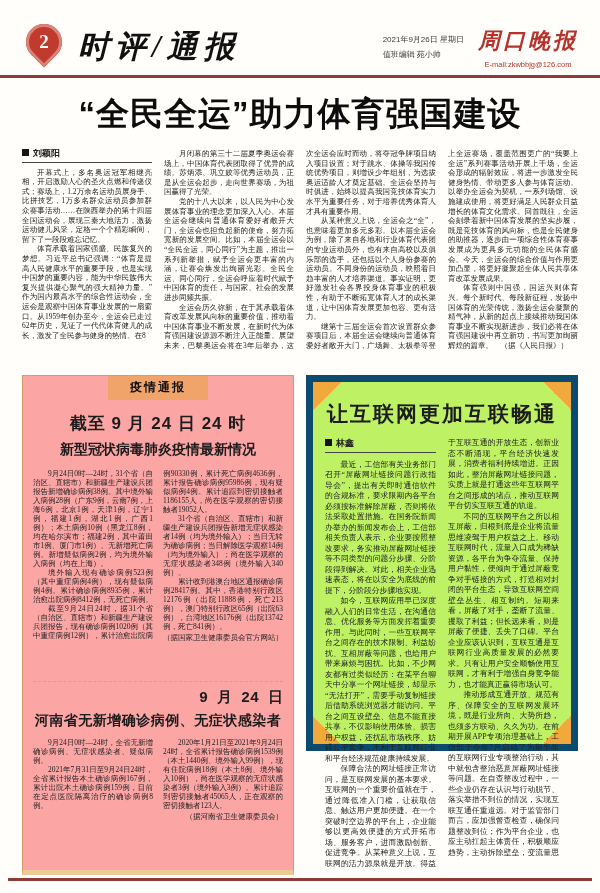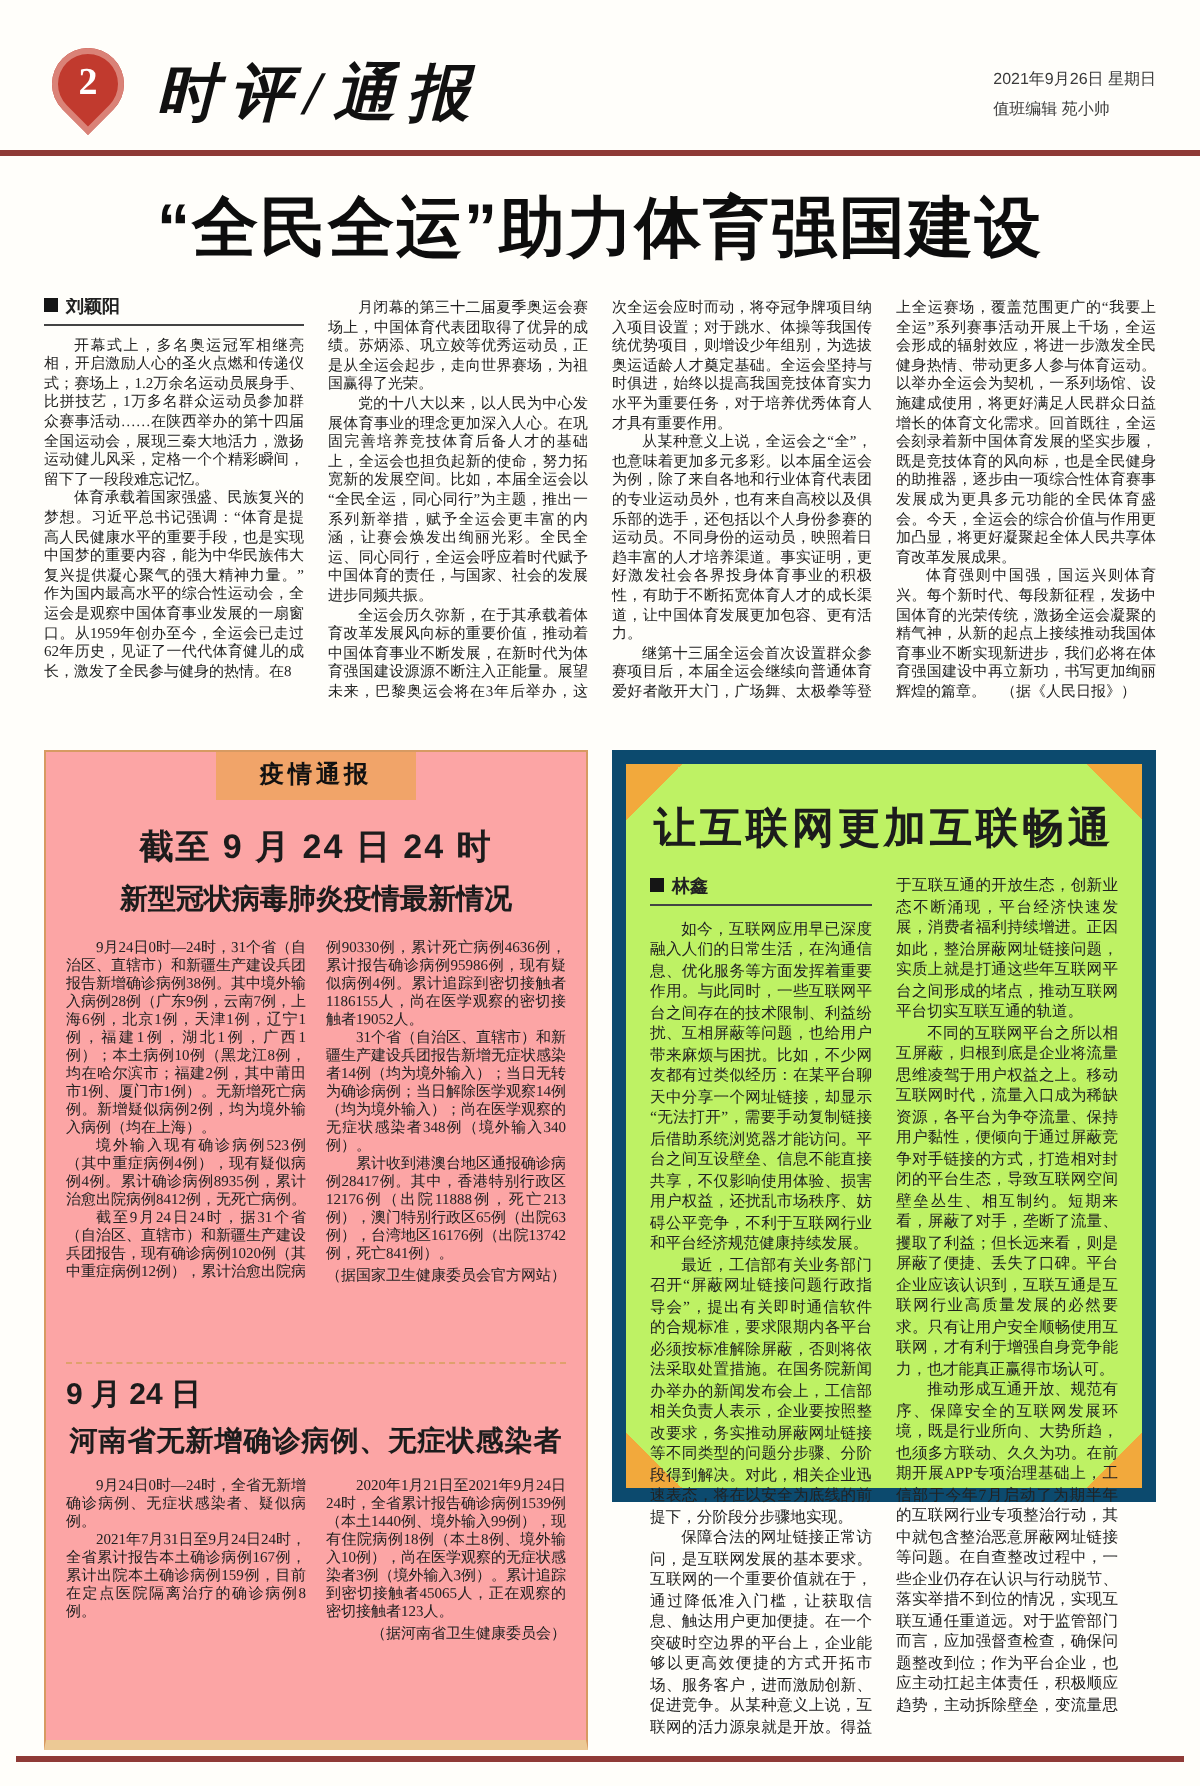--- a/index.html
+++ b/index.html
@@ -46,21 +46,21 @@
          font-family:"Liberation Sans", sans-serif; font-size:12px; font-weight:bold;
          letter-spacing:2px; padding:3px 22px 4px; }
   .ep-t1 { text-align:center; font-family:"Liberation Sans", sans-serif; font-size:17px;
            font-weight:bold; letter-spacing:1px; margin-top:12px; }
   .ep-t2 { text-align:center; font-family:"Liberation Sans", sans-serif; font-size:14px;
            font-weight:bold; margin:6px 0 10px; }
   .cols2 { column-count:2; column-gap:10px; overflow:hidden; font-size:7.5px; line-height:9px; }
   .ep-cols { height:204px; }
   .attr { text-align:right; text-indent:0 !important; margin-top:2px; }
   .dashed { border-top:1.5px dashed #e0a06d; margin:8px 0 6px; }
-  .hn-t1 { text-align:left; font-family:Liberation Sans, sans-serif; font-size:15px;
+  .hn-t1 { text-align:right; font-family:Liberation Mono, monospace; font-size:15px;
            font-weight:bold; margin-top:6px; }
   .hn-t2 { text-align:center; font-family:"Liberation Sans", sans-serif; font-size:14px;
            font-weight:bold; margin:5px 0 8px; letter-spacing:0.5px; }
   .hn-cols { height:118px; }
 
   .internet { flex:1; height:376px; background:#bef264; border:7px solid #0c4a6e; padding:0 12px; }
   .corner { position:absolute; width:28px; height:28px; z-index:1; }
   .corner.tl { top:0; left:0;  background:linear-gradient(135deg, #f2a93c 50%, transparent 50%); }
   .corner.tr { top:0; right:0; background:linear-gradient(225deg, #f2a93c 50%, transparent 50%); }
   .corner.bl { bottom:0; left:0;  background:linear-gradient(45deg,  #f2a93c 50%, transparent 50%); }
@@ -80,35 +80,39 @@
   <header class="masthead">
     <div class="pin">
       <span>2</span>
     </div>
     <div class="section-title">时评/通报</div>
     <div class="head-right">
       <div class="head-meta">
         <div>2021年9月26日 星期日</div>
         <div>值班编辑 苑小帅</div>
       </div>
+      <div class="brand">
+        <div class="logo">周口晚报</div>
+        <div class="email">E-mail:zkwbbjg@126.com</div>
+      </div>
     </div>
     <div class="head-rule"></div>
   </header>
 
   <section class="main-article">
     <h1>“全民全运”助力体育强国建设</h1>
     <div class="cols cols4">
       <div class="byline">
         <span class="sq"></span><span>刘颖阳</span>
       </div>
       <div>
           <p>开幕式上，多名奥运冠军相继亮相，开启激励人心的圣火点燃和传递仪式；赛场上，1.2万余名运动员展身手、比拼技艺，1万多名群众运动员参加群众赛事活动……在陕西举办的第十四届全国运动会，展现三秦大地活力，激扬运动健儿风采，定格一个个精彩瞬间，留下了一段段难忘记忆。</p>
           <p>体育承载着国家强盛、民族复兴的梦想。习近平总书记强调：“体育是提高人民健康水平的重要手段，也是实现中国梦的重要内容，能为中华民族伟大复兴提供凝心聚气的强大精神力量。”作为国内最高水平的综合性运动会，全运会是观察中国体育事业发展的一扇窗口。从1959年创办至今，全运会已走过62年历史，见证了一代代体育健儿的成长，激发了全民参与健身的热情。在8</p>
           <p>月闭幕的第三十二届夏季奥运会赛场上，中国体育代表团取得了优异的成绩。苏炳添、巩立姣等优秀运动员，正是从全运会起步，走向世界赛场，为祖国赢得了光荣。</p>
-          <p>党的十八大以来，以人民为中心发展体育事业的理念更加深入人心。在巩固完善培养竞技体育后备人才的基础上，全运会也担负起新的使命，努力拓宽新的发展空间。比如，本届全运会以“全民全运，同心同行”为主题，推出一系列新举措，赋予全运会更丰富的内涵，让赛会焕发出绚丽光彩。全民全运、同心同行，全运会呼应着时代赋予中国体育的责任，与国家、社会的发展进步同频共振。</p>
+          <p>党的十八大以来，以人民为中心发展体育事业的理念更加深入人心。本届全运会继续向普通体育爱好者敞开大门，全运会也担负起新的使命，努力拓宽新的发展空间。比如，本届全运会以“全民全运，同心同行”为主题，推出一系列新举措，赋予全运会更丰富的内涵，让赛会焕发出绚丽光彩。全民全运、同心同行，全运会呼应着时代赋予中国体育的责任，与国家、社会的发展进步同频共振。</p>
           <p>全运会历久弥新，在于其承载着体育改革发展风向标的重要价值，推动着中国体育事业不断发展，在新时代为体育强国建设源源不断注入正能量。展望未来，巴黎奥运会将在3年后举办，这次全运会应时而动，将夺冠争牌项目纳入项目设置；对于跳水、体操等我国传统优势项目，则增设少年组别，为选拔奥运适龄人才奠定基础。全运会坚持与时俱进，始终以提高我国竞技体育实力水平为重要任务，对于培养优秀体育人才具有重要作用。</p>
           <p>从某种意义上说，全运会之“全”，也意味着更加多元多彩。以本届全运会为例，除了来自各地和行业体育代表团的专业运动员外，也有来自高校以及俱乐部的选手，还包括以个人身份参赛的运动员。不同身份的运动员，映照着日趋丰富的人才培养渠道。事实证明，更好激发社会各界投身体育事业的积极性，有助于不断拓宽体育人才的成长渠道，让中国体育发展更加包容、更有活力。</p>
           <p>继第十三届全运会首次设置群众参赛项目后，本届全运会继续向普通体育爱好者敞开大门，广场舞、太极拳等登上全运赛场，覆盖范围更广的“我要上全运”系列赛事活动开展上千场，全运会形成的辐射效应，将进一步激发全民健身热情、带动更多人参与体育运动。以举办全运会为契机，一系列场馆、设施建成使用，将更好满足人民群众日益增长的体育文化需求。回首既往，全运会刻录着新中国体育发展的坚实步履，既是竞技体育的风向标，也是全民健身的助推器，逐步由一项综合性体育赛事发展成为更具多元功能的全民体育盛会。今天，全运会的综合价值与作用更加凸显，将更好凝聚起全体人民共享体育改革发展成果。</p>
           <p>体育强则中国强，国运兴则体育兴。每个新时代、每段新征程，发扬中国体育的光荣传统，激扬全运会凝聚的精气神，从新的起点上接续推动我国体育事业不断实现新进步，我们必将在体育强国建设中再立新功，书写更加绚丽辉煌的篇章。　（据《人民日报》）</p>
         </div>
     </div>
   </section>
 
   <section class="boxes">
 
@@ -143,22 +147,22 @@
       <div class="corner tl"></div>
       <div class="corner tr"></div>
       <div class="corner bl"></div>
       <div class="corner br"></div>
       <h2 class="net-title">让互联网更加互联畅通</h2>
       <div class="cols cols2 net-cols">
         <div class="byline net-byline">
           <span class="sq"></span><span>林鑫</span>
         </div>
         <div>
+            <p>最近，工信部有关业务部门召开“屏蔽网址链接问题行政指导会”，提出有关即时通信软件的合规标准，要求限期内各平台必须按标准解除屏蔽，否则将依法采取处置措施。在国务院新闻办举办的新闻发布会上，工信部相关负责人表示，企业要按照整改要求，务实推动屏蔽网址链接等不同类型的问题分步骤、分阶段得到解决。对此，相关企业迅速表态，将在以安全为底线的前提下，分阶段分步骤地实现。</p>
             <p>如今，互联网应用早已深度融入人们的日常生活，在沟通信息、优化服务等方面发挥着重要作用。与此同时，一些互联网平台之间存在的技术限制、利益纷扰、互相屏蔽等问题，也给用户带来麻烦与困扰。比如，不少网友都有过类似经历：在某平台聊天中分享一个网址链接，却显示“无法打开”，需要手动复制链接后借助系统浏览器才能访问。平台之间互设壁垒、信息不能直接共享，不仅影响使用体验、损害用户权益，还扰乱市场秩序、妨碍公平竞争，不利于互联网行业和平台经济规范健康持续发展。</p>
-            <p>最近，工信部有关业务部门召开“屏蔽网址链接问题行政指导会”，提出有关即时通信软件的合规标准，要求限期内各平台必须按标准解除屏蔽，否则将依法采取处置措施。在国务院新闻办举办的新闻发布会上，工信部相关负责人表示，企业要按照整改要求，务实推动屏蔽网址链接等不同类型的问题分步骤、分阶段得到解决。对此，相关企业迅速表态，将在以安全为底线的前提下，分阶段分步骤地实现。</p>
             <p>保障合法的网址链接正常访问，是互联网发展的基本要求。互联网的一个重要价值就在于，通过降低准入门槛，让获取信息、触达用户更加便捷。在一个突破时空边界的平台上，企业能够以更高效便捷的方式开拓市场、服务客户，进而激励创新、促进竞争。从某种意义上说，互联网的活力源泉就是开放。得益于互联互通的开放生态，创新业态不断涌现，平台经济快速发展，消费者福利持续增进。正因如此，整治屏蔽网址链接问题，实质上就是打通这些年互联网平台之间形成的堵点，推动互联网平台切实互联互通的轨道。</p>
             <p>不同的互联网平台之所以相互屏蔽，归根到底是企业将流量思维凌驾于用户权益之上。移动互联网时代，流量入口成为稀缺资源，各平台为争夺流量、保持用户黏性，便倾向于通过屏蔽竞争对手链接的方式，打造相对封闭的平台生态，导致互联网空间壁垒丛生、相互制约。短期来看，屏蔽了对手，垄断了流量、攫取了利益；但长远来看，则是屏蔽了便捷、丢失了口碑。平台企业应该认识到，互联互通是互联网行业高质量发展的必然要求。只有让用户安全顺畅使用互联网，才有利于增强自身竞争能力，也才能真正赢得市场认可。</p>
             <p>推动形成互通开放、规范有序、保障安全的互联网发展环境，既是行业所向、大势所趋，也须多方联动、久久为功。在前期开展APP专项治理基础上，工信部于今年7月启动了为期半年的互联网行业专项整治行动，其中就包含整治恶意屏蔽网址链接等问题。在自查整改过程中，一些企业仍存在认识与行动脱节、落实举措不到位的情况，实现互联互通任重道远。对于监管部门而言，应加强督查检查，确保问题整改到位；作为平台企业，也应主动扛起主体责任，积极顺应趋势，主动拆除壁垒，变流量思维为用户思维，以实际行动维护开放的互联网生态。</p>
             <p>开放、共享，可谓互联网的基因。敞开胸怀、破除壁垒，让互联网更加互联畅通，共同促进互联网行业形成包容开放共享的良好生态，我们就能推动平台经济健康发展、行稳致远。　（据《人民日报》）</p>
           </div>
       </div>
     </div>
 
   </section>
 

